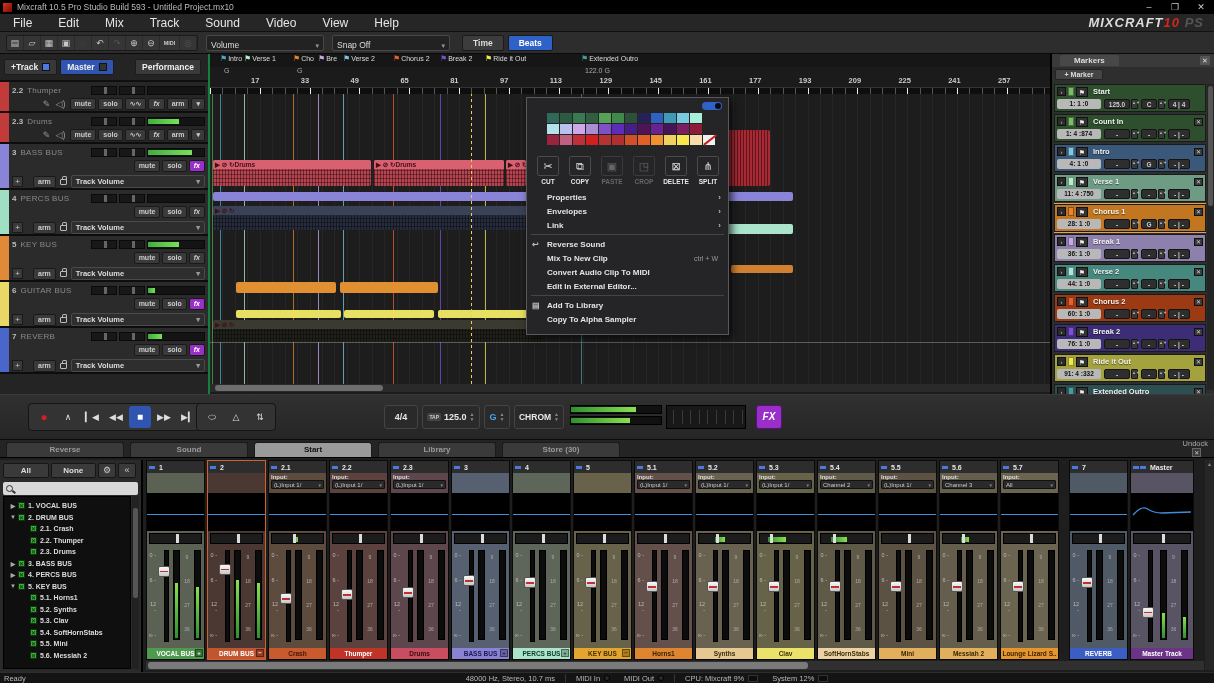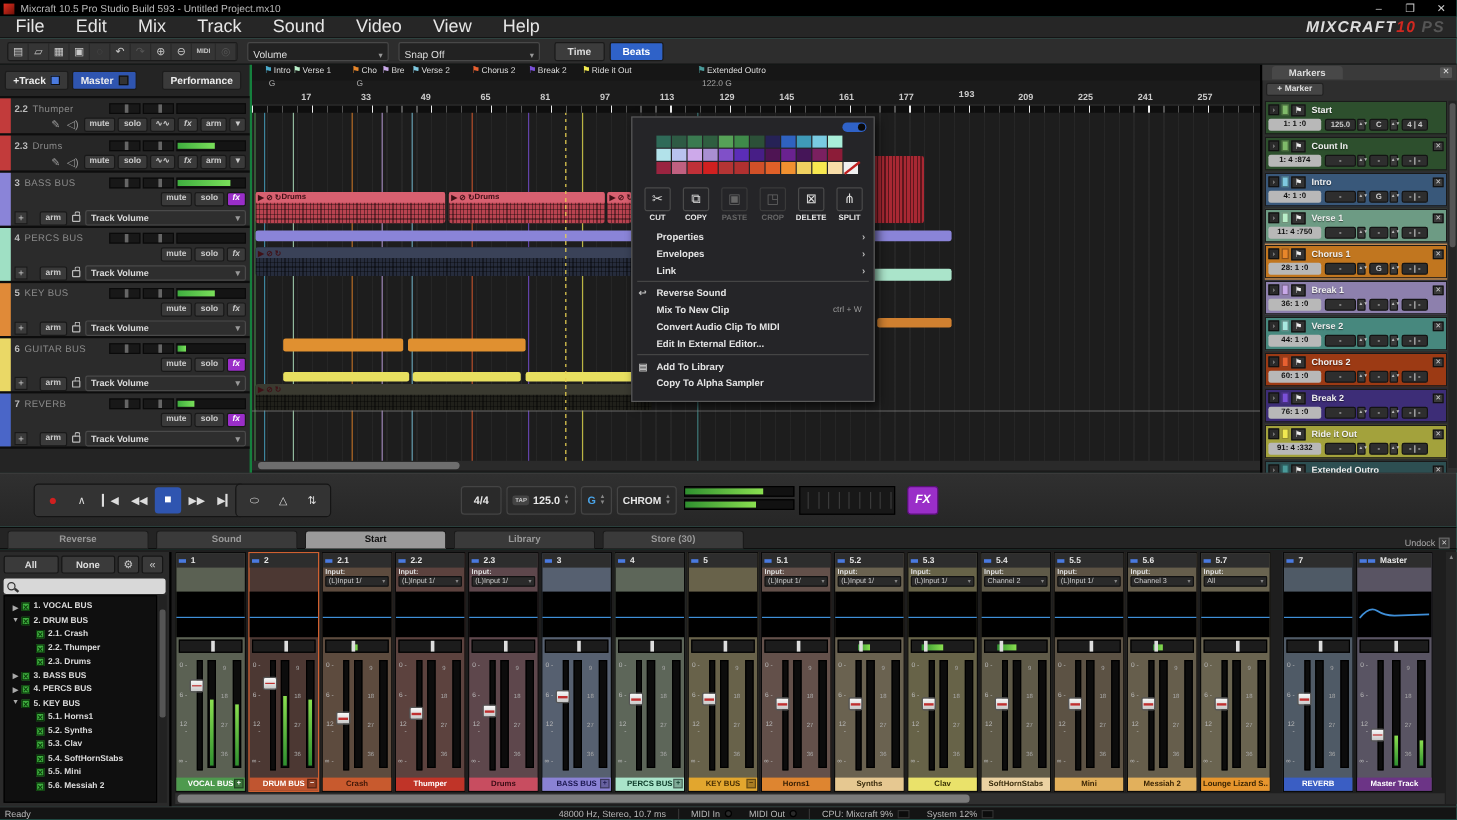--- a/index.html
+++ b/index.html
@@ -8,21 +8,21 @@
   #app { position:relative; width:1214px; height:683px; background:#5eead4; }
 
   
   #titlebar { position:absolute; left:0; top:0; width:1214px; height:14px; background:#000; display:flex; align-items:center; color:#bbb; font-size:8.5px; }
   #titlebar .appicon { width:9px; height:9px; background:linear-gradient(135deg,#e03020,#701008); margin:0 5px 0 3px; }
   #winbtns { margin-left:auto; display:flex; }
   #winbtns span { width:26px; text-align:center; color:#ccc; font-size:9px; line-height:14px; cursor:default; }
 
   
   #menubar { position:absolute; left:0; top:14px; width:1214px; height:18px; background:#262626; border-bottom:1px solid #111; display:flex; align-items:center; }
-  #menubar .mi { color:#e6e6e6; font-size:15px; padding:0 13px; line-height:18px; }
+  #menubar .mi { color:#e6e6e6; font-size:12px; padding:0 13px; line-height:18px; }
   #logo { margin-left:auto; margin-right:10px; font-style:italic; font-weight:bold; font-size:13px; letter-spacing:1px; color:#ddd; }
   #logo b { color:#d02820; } #logo i { color:#555; }
 
   
   #toolbar { position:absolute; left:0; top:32px; width:1214px; height:22px; background:#2d2d2d; border-bottom:1px solid #0a0a0a; display:flex; align-items:center; }
   .tbgrp { display:flex; background:#353535; border:1px solid #1a1a1a; border-radius:2px; margin-left:6px; height:16px; align-items:center; }
   .tbtn { width:17px; height:14px; color:#c8c8c8; font-size:9px; text-align:center; line-height:14px; border-right:1px solid #2a2a2a; }
   .tbtn.dim { color:#555; }
   .tbtn.txt { font-size:5.5px; font-weight:bold; width:20px; }
   .dd { background:#222; border:1px solid #484848; border-radius:2px; height:16px; color:#ddd; font-size:8.5px; display:flex; align-items:flex-end; padding:0 4px; margin-left:8px; }
@@ -141,21 +141,21 @@
   #meters .mb { position:relative; height:9px; background:#111; border:1px solid #000; margin-bottom:2px; }
   #meters .mb i { position:absolute; left:0; top:1px; bottom:1px; background:linear-gradient(90deg,#2f8f2f,#8ae050); }
   #meters2 { position:absolute; left:666px; top:10px; width:80px; height:24px; background:#181818; border:1px solid #000; }
   #meters2 i { position:absolute; top:4px; bottom:4px; width:1px; background:#3a3a3a; }
   #fxbtn { position:absolute; left:756px; top:10px; width:26px; height:24px; background:#9a2ec8; border:1px solid #5a1078; border-radius:3px; color:#fff; font-weight:bold; font-style:italic; font-size:10px; text-align:center; line-height:22px; }
 
   
   #tabsrow { position:absolute; left:0; top:440px; width:1214px; height:18px; background:#242424; border-bottom:1px solid #000; display:flex; align-items:flex-end; }
   .tab { width:118px; height:15px; margin-left:6px; background:#3a3a3a; border:1px solid #1a1a1a; border-bottom:none; border-radius:3px 3px 0 0; color:#999; font-size:8px; font-weight:bold; text-align:center; line-height:14px; }
   .tab.active { background:#9a9a9a; color:#111; }
-  #undock { margin-left:auto; margin-right:6px; color:#aaa; font-size:7.5px; display:flex; align-items:center; }
+  #undock { margin-left:auto; margin-right:6px; color:#aaa; font-size:7.5px; display:flex; align-items:center;flex-direction:column; }
   #undock .x { width:9px; height:9px; background:#3a3a3a; border:1px solid #666; color:#ccc; font-size:6px; line-height:8px; text-align:center; margin-left:3px; }
 
   
   #mixer { position:absolute; left:0; top:458px; width:1214px; height:214px; background:#1e1e1e; }
   #mx-side { position:absolute; left:0; top:2px; width:143px; bottom:0; background:#2a2a2a; border-right:2px solid #000; }
   #mx-sidehead { display:flex; padding:3px; }
   .side-btn { flex:1; background:#3a3a3a; border:1px solid #161616; color:#ddd; font-size:8px; font-weight:bold; text-align:center; padding:2px 0; margin-right:2px; border-radius:2px; }
   .side-ic { width:18px; background:#3a3a3a; border:1px solid #161616; color:#ccc; font-size:9px; text-align:center; border-radius:2px; margin-right:2px; line-height:13px; }
   #mx-search { margin:1px 3px; height:13px; background:#d8d8d8; border-radius:2px; display:flex; align-items:center; padding:0 3px; }
   #mx-search .mag { width:7px; height:7px; border:1.5px solid #333; border-radius:50%; position:relative; }
@@ -526,21 +526,21 @@
           <span style="left: 90.8px;">33</span>
           <span style="left: 140.6px;">49</span>
           <span style="left: 190.4px;">65</span>
           <span style="left: 240.2px;">81</span>
           <span style="left: 290px;">97</span>
           <span style="left: 339.8px;">113</span>
           <span style="left: 389.6px;">129</span>
           <span style="left: 439.4px;">145</span>
           <span style="left: 489.2px;">161</span>
           <span style="left: 539px;">177</span>
-          <span style="left: 588.8px; font-family: Liberation Mono, monospace;">193</span>
+          <span style="left: 588.8px;">193</span>
           <span style="left: 638.6px;">209</span>
           <span style="left: 688.4px;">225</span>
           <span style="left: 738.2px;">241</span>
           <span style="left: 788px;">257</span>
         </div>
       <div id="ticks"></div>
       <div id="cliparea">
           <div class="vline" style="left: 10px; background: rgb(74, 168, 200);"></div>
           <div class="vline" style="left: 34px; background: rgb(184, 238, 200);"></div>
           <div class="vline" style="left: 83px; background: rgb(232, 134, 42);"></div>

